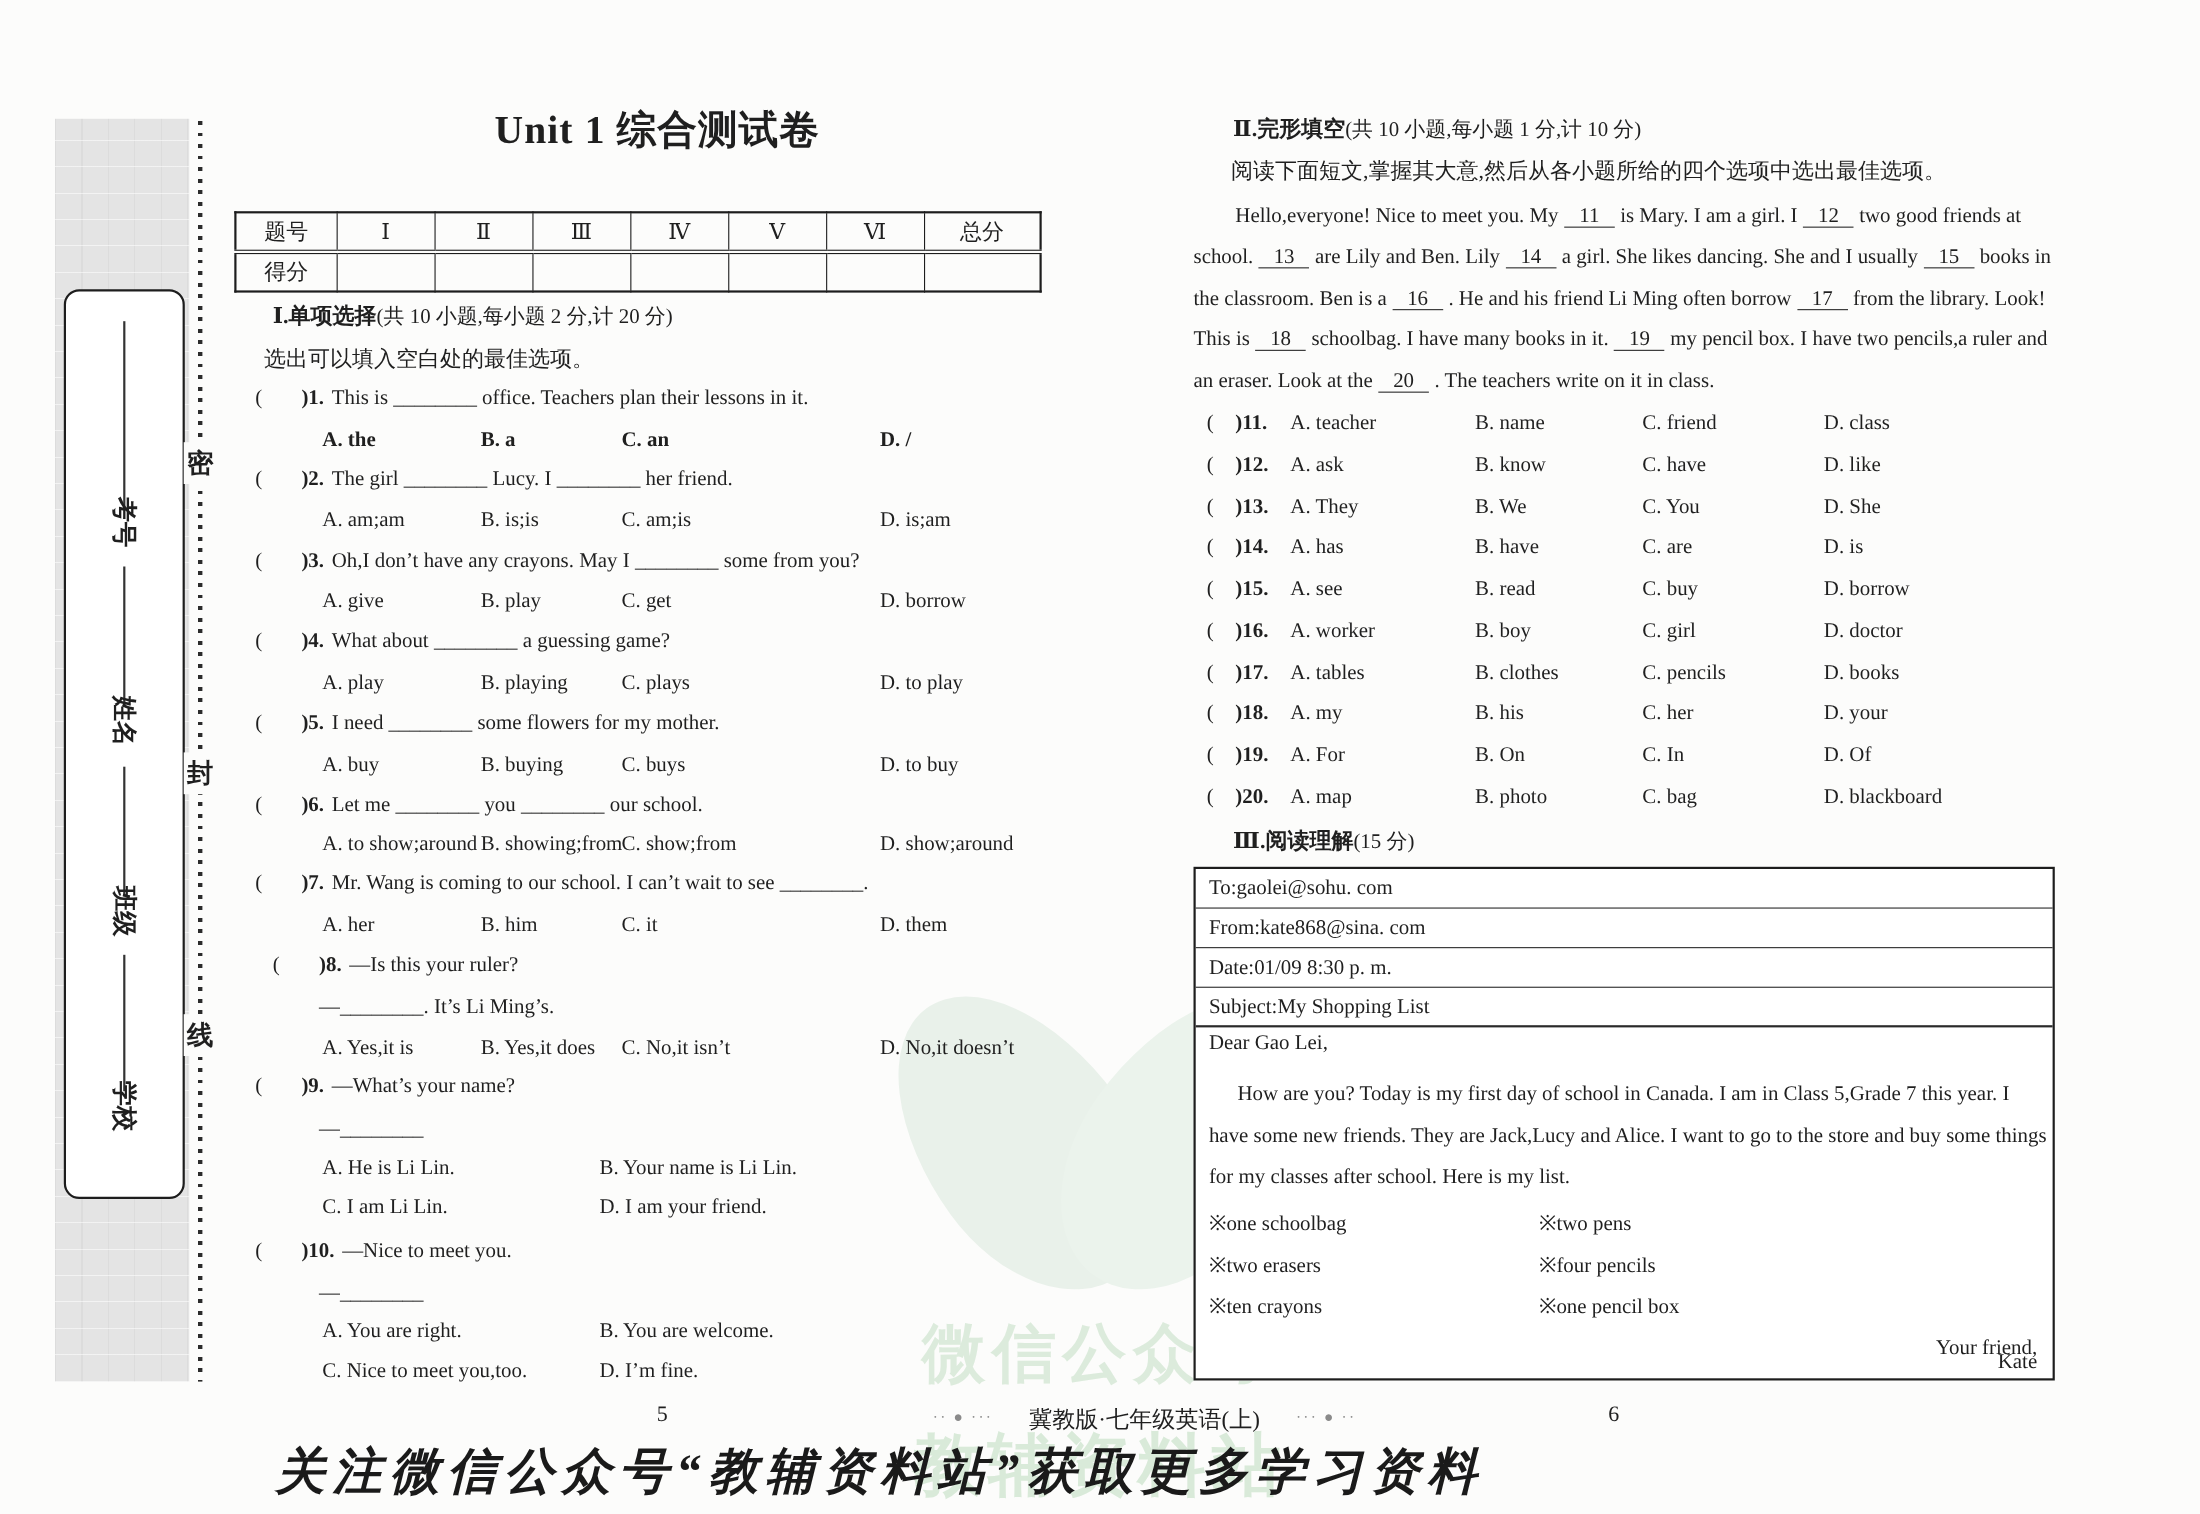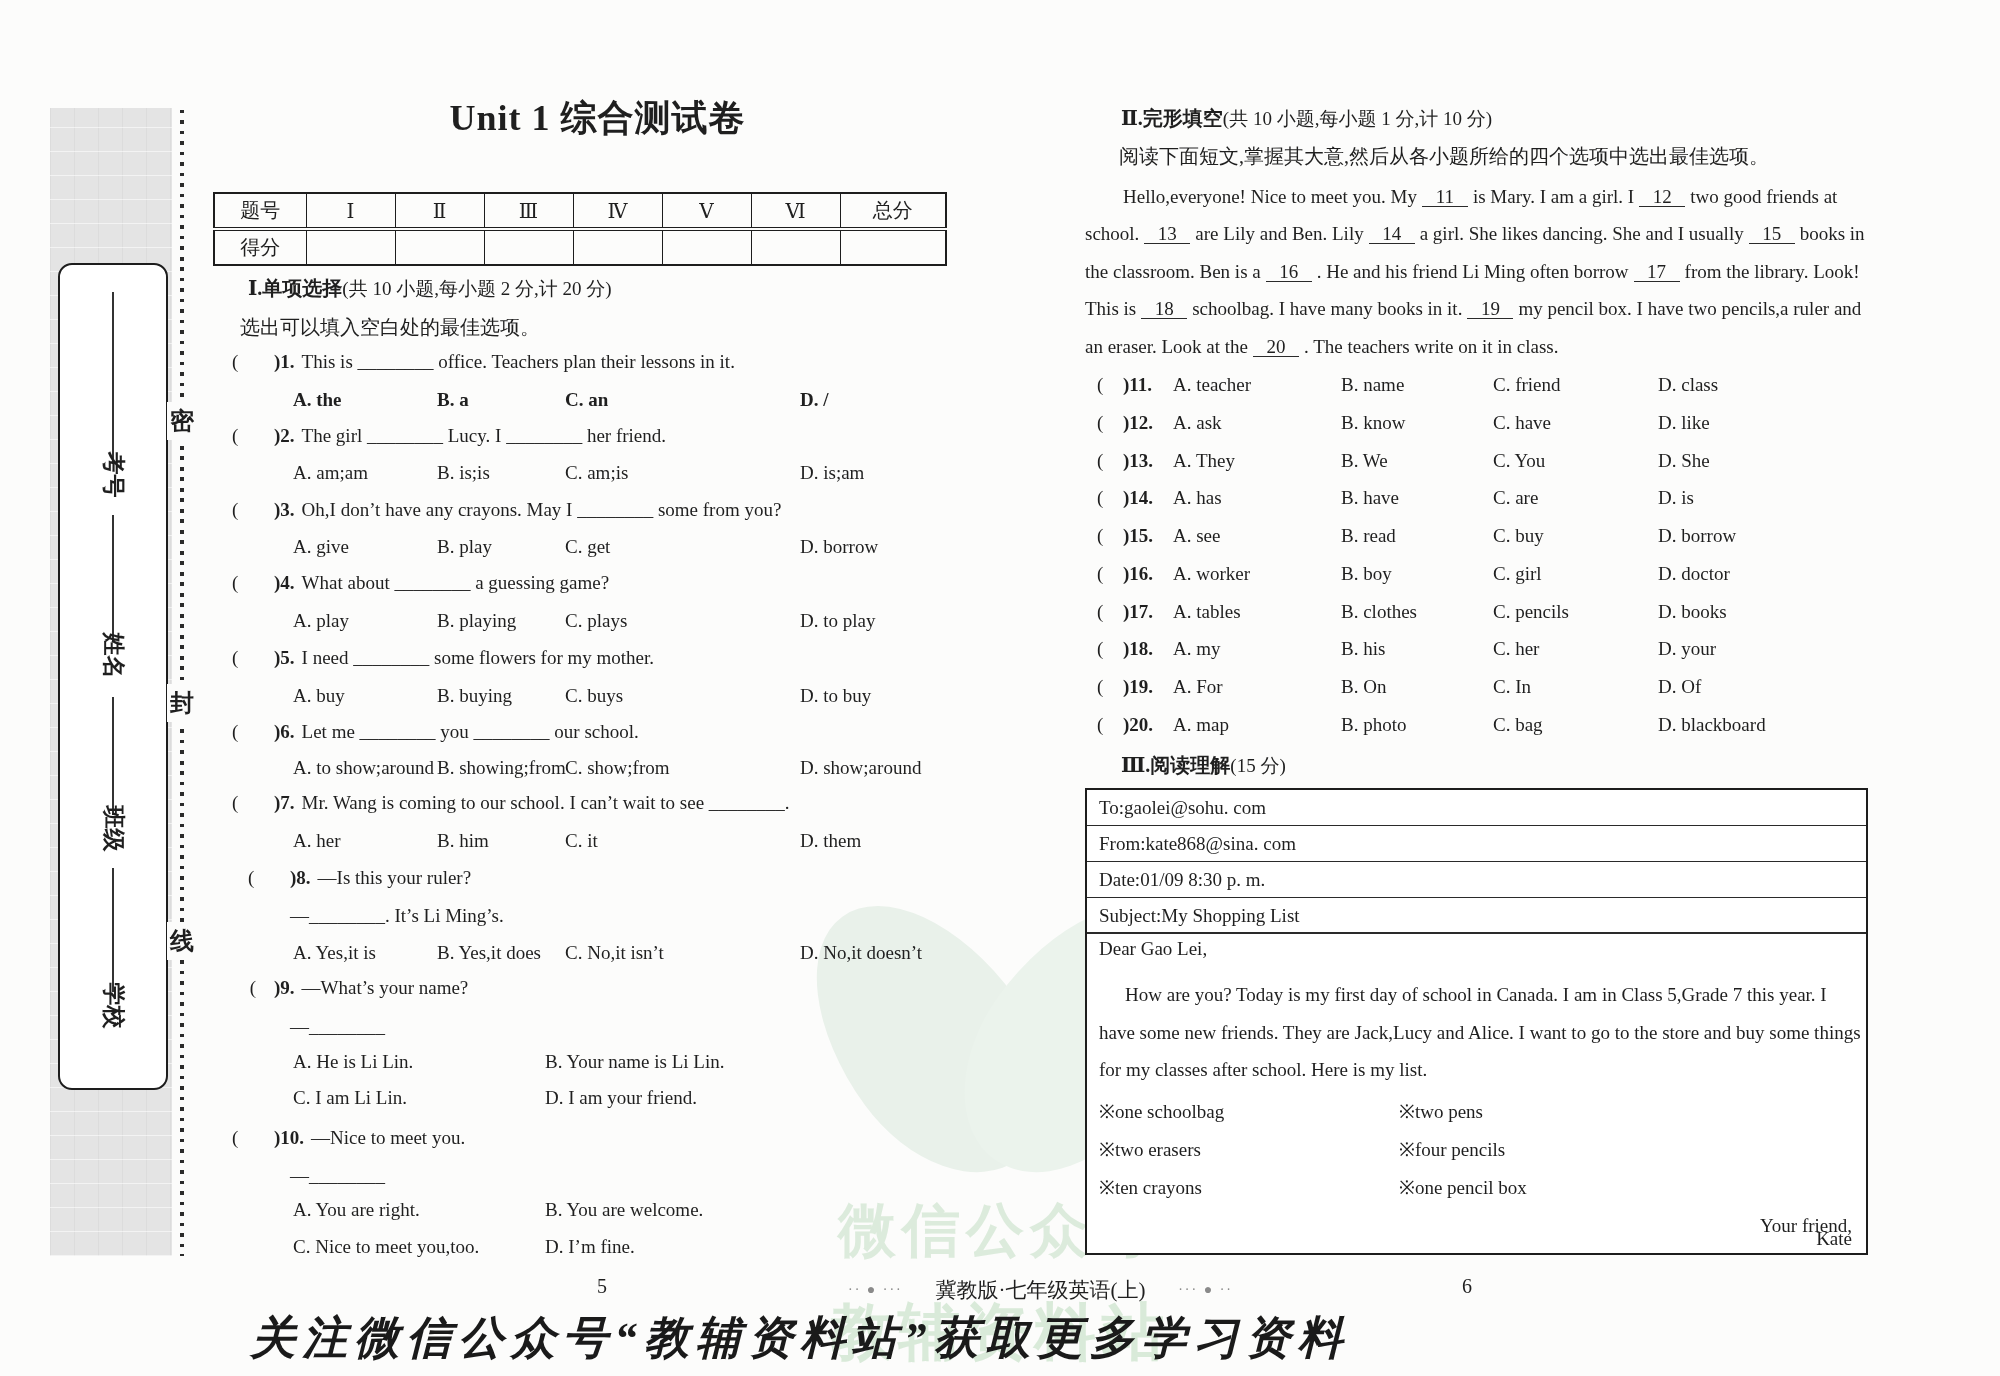--- a/index.html
+++ b/index.html
@@ -226,21 +226,21 @@
     <span class="qp">(</span><b class="qn">)8.</b><span>—Is this your ruler?</span>
   </div>
   <div class="row l2" style="top:904px;">—________. It’s Li Ming’s.</div>
   <div class="row opts4" style="top:941px;">
     <span>A. Yes,it is</span>
     <span>B. Yes,it does</span>
     <span>C. No,it isn’t</span>
     <span>D. No,it doesn’t</span>
   </div>
 
-  <div class="row stem" style="top:976px;text-align:center;">
+  <div class="row stem" style="top:976px;">
     <span class="qp">(</span><b class="qn">)9.</b><span>—What’s your name?</span>
   </div>
   <div class="row l2" style="top:1015px;">—________</div>
   <div class="row opts2" style="top:1050px;">
     <span>A. He is Li Lin.</span>
     <span>B. Your name is Li Lin.</span>
   </div>
   <div class="row opts2" style="top:1086px;">
     <span>C. I am Li Lin.</span>
     <span>D. I am your friend.</span>

